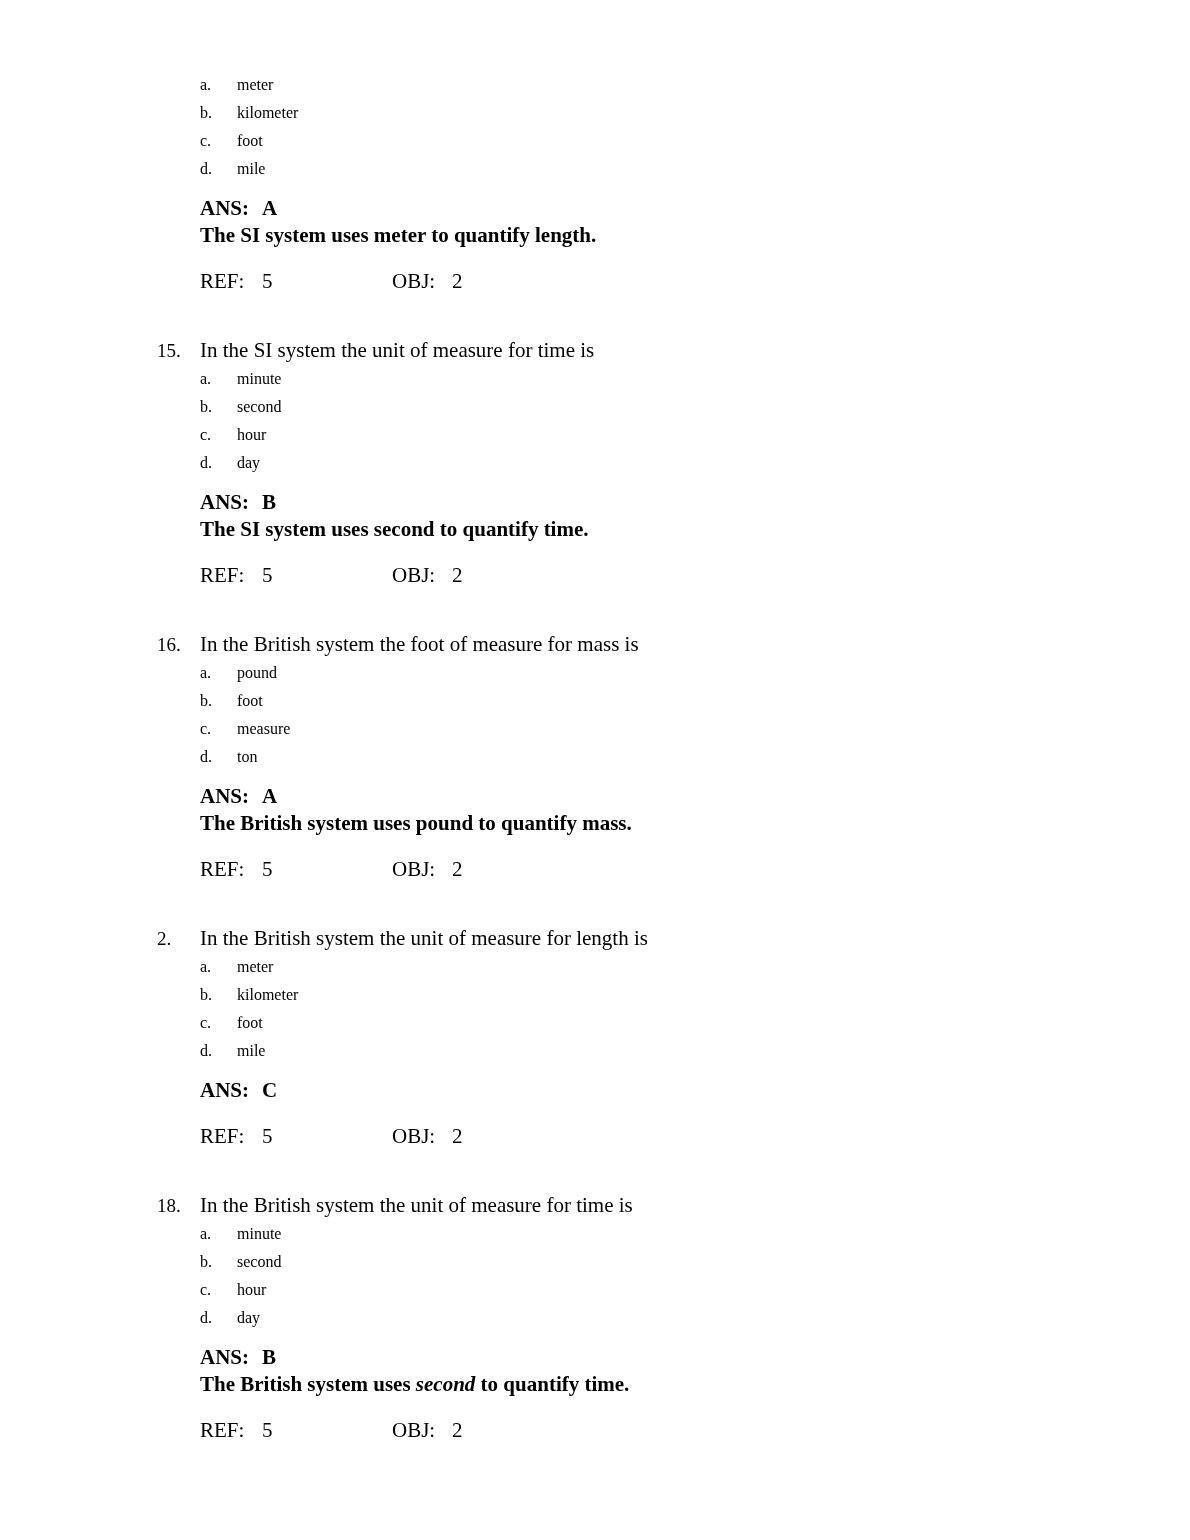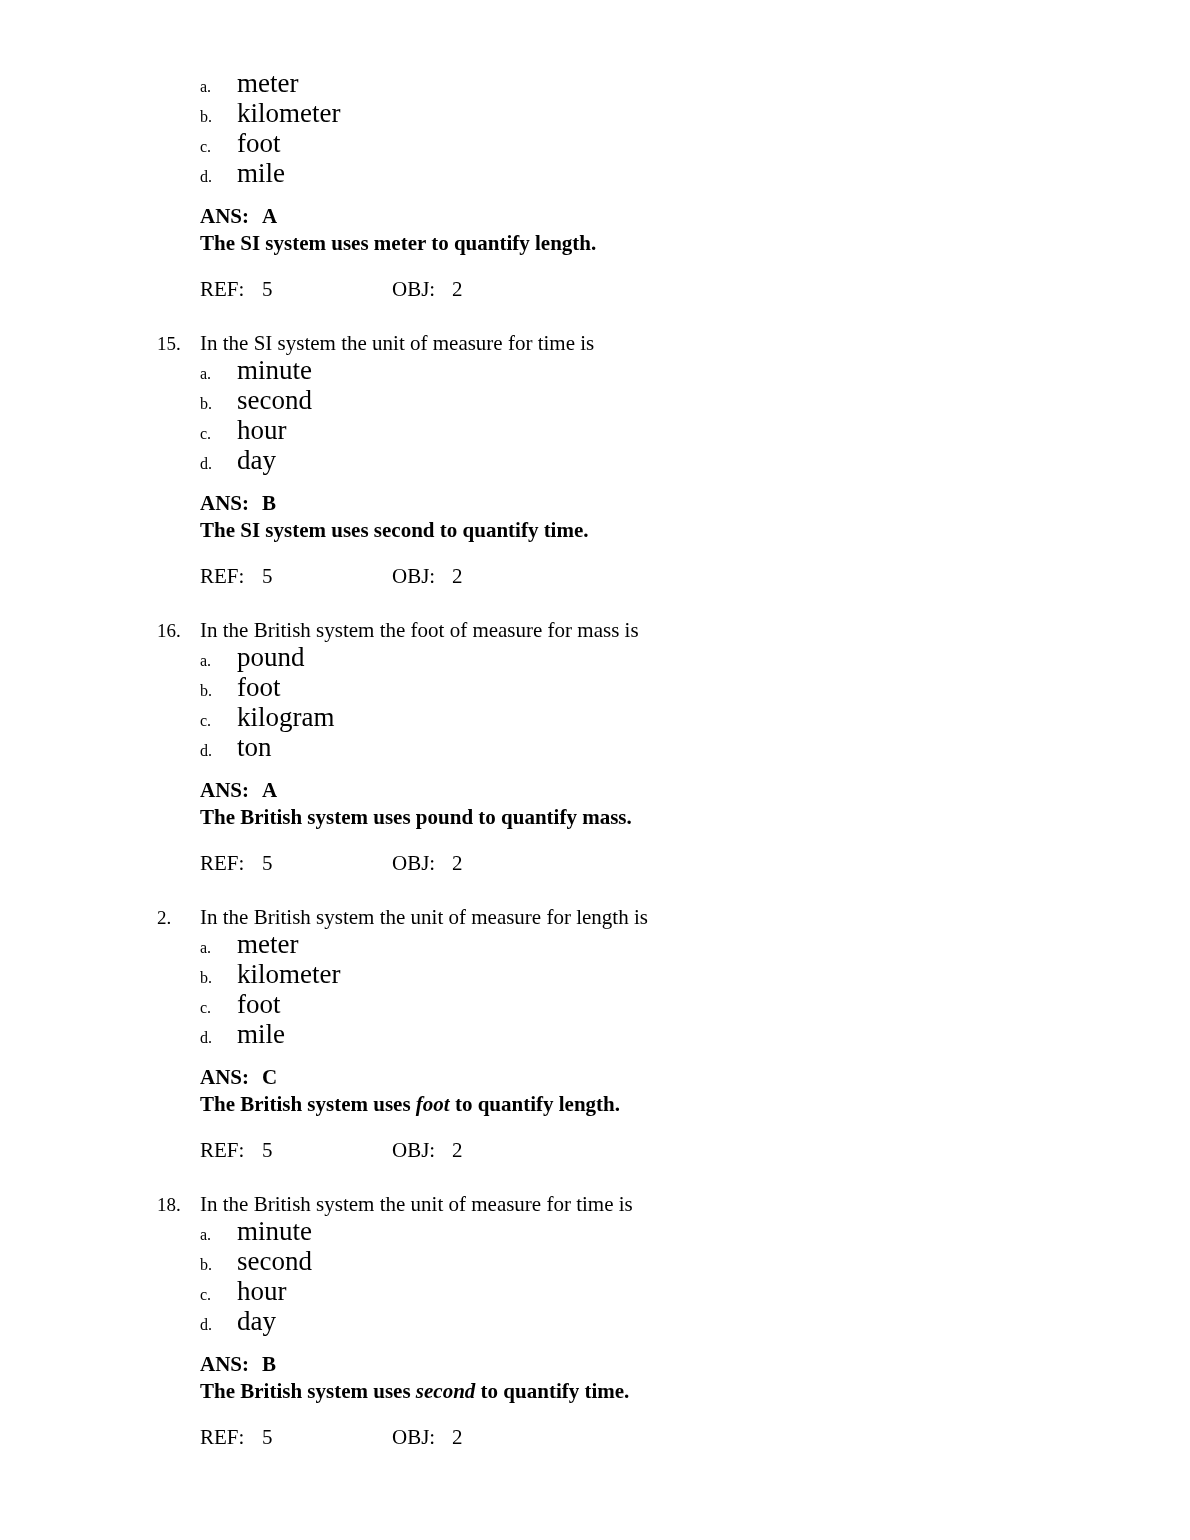--- a/index.html
+++ b/index.html
@@ -13,39 +13,39 @@
     height: 1540px;
     box-sizing: border-box;
     background: #ffffff;
     color: #000000;
     font-family: "Liberation Serif", serif;
     font-size: 21px;
     line-height: 27px;
     padding-top: 70px;
     overflow: hidden;
   }
-  .question-block + .question-block { margin-top: 27px; }
+  .question-block + .question-block { margin-top: 42px; }
 
   .q-line { margin-left: 157px; }
   .q-num {
     display: inline-block;
     width: 43px;
     font-size: 19px;
     vertical-align: baseline;
   }
   .q-text { font-size: 21px; }
 
   .choice { margin-left: 200px; }
   .c-letter {
     display: inline-block;
     width: 37px;
     font-size: 16px;
     vertical-align: baseline;
   }
-  .c-text { font-size: 27px; }
+  .c-text { font-size: 16px; }
 
   .ans-group { margin-top: 13px; margin-left: 200px; font-weight: bold; }
   .ans-line .label { display: inline-block; width: 62px; }
 
   .explanation { margin-left: 0; }
 
   .ref-line { margin-top: 19px; margin-left: 200px; }
   .ref-line .ref-label { display: inline-block; width: 62px; }
   .ref-line .ref-value { display: inline-block; width: 130px; }
   .ref-line .obj-label { display: inline-block; width: 60px; }
@@ -110,21 +110,21 @@
     <div class="q-line">
       <span class="q-num">16.</span><span class="q-text">In the British system the foot of measure for mass is</span>
     </div>
     <div class="choice">
       <span class="c-letter">a.</span><span class="c-text">pound</span>
     </div>
     <div class="choice">
       <span class="c-letter">b.</span><span class="c-text">foot</span>
     </div>
     <div class="choice">
-      <span class="c-letter">c.</span><span class="c-text">kilogram</span>
+      <span class="c-letter">c.</span><span class="c-text">measure</span>
     </div>
     <div class="choice">
       <span class="c-letter">d.</span><span class="c-text">ton</span>
     </div>
     <div class="ans-group">
       <div class="ans-line">
         <span class="label">ANS:</span><span>A</span>
       </div>
       <div class="explanation"><span>The British system uses pound to quantify mass.</span></div>
     </div>
@@ -146,21 +146,20 @@
     <div class="choice">
       <span class="c-letter">c.</span><span class="c-text">foot</span>
     </div>
     <div class="choice">
       <span class="c-letter">d.</span><span class="c-text">mile</span>
     </div>
     <div class="ans-group">
       <div class="ans-line">
         <span class="label">ANS:</span><span>C</span>
       </div>
-      <div class="explanation"><span>The British system uses </span><span style="font-style: italic;">foot</span><span> to quantify length.</span></div>
     </div>
     <div class="ref-line">
       <span class="ref-label">REF:</span><span class="ref-value">5</span><span class="obj-label">OBJ:</span><span>2</span>
     </div>
   </section>
 
   <section class="question-block">
     <div class="q-line">
       <span class="q-num">18.</span><span class="q-text">In the British system the unit of measure for time is</span>
     </div>

